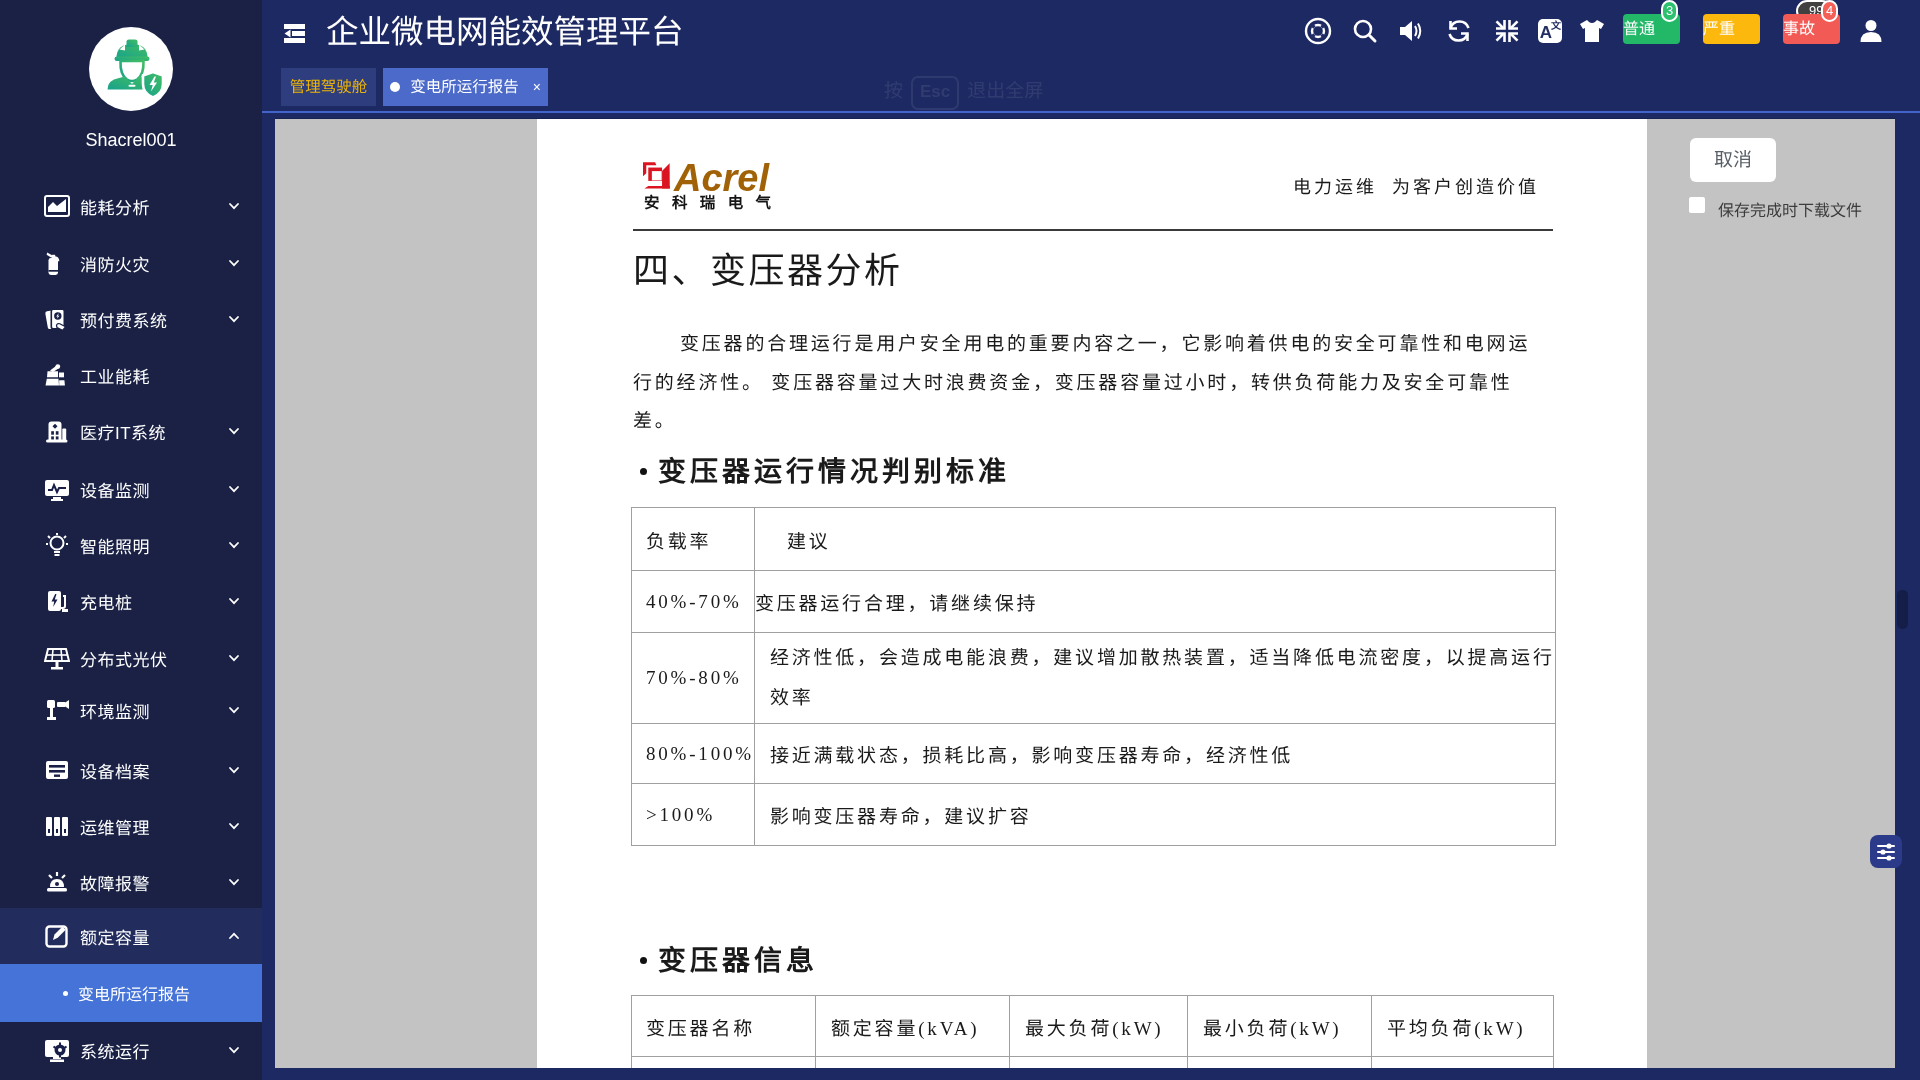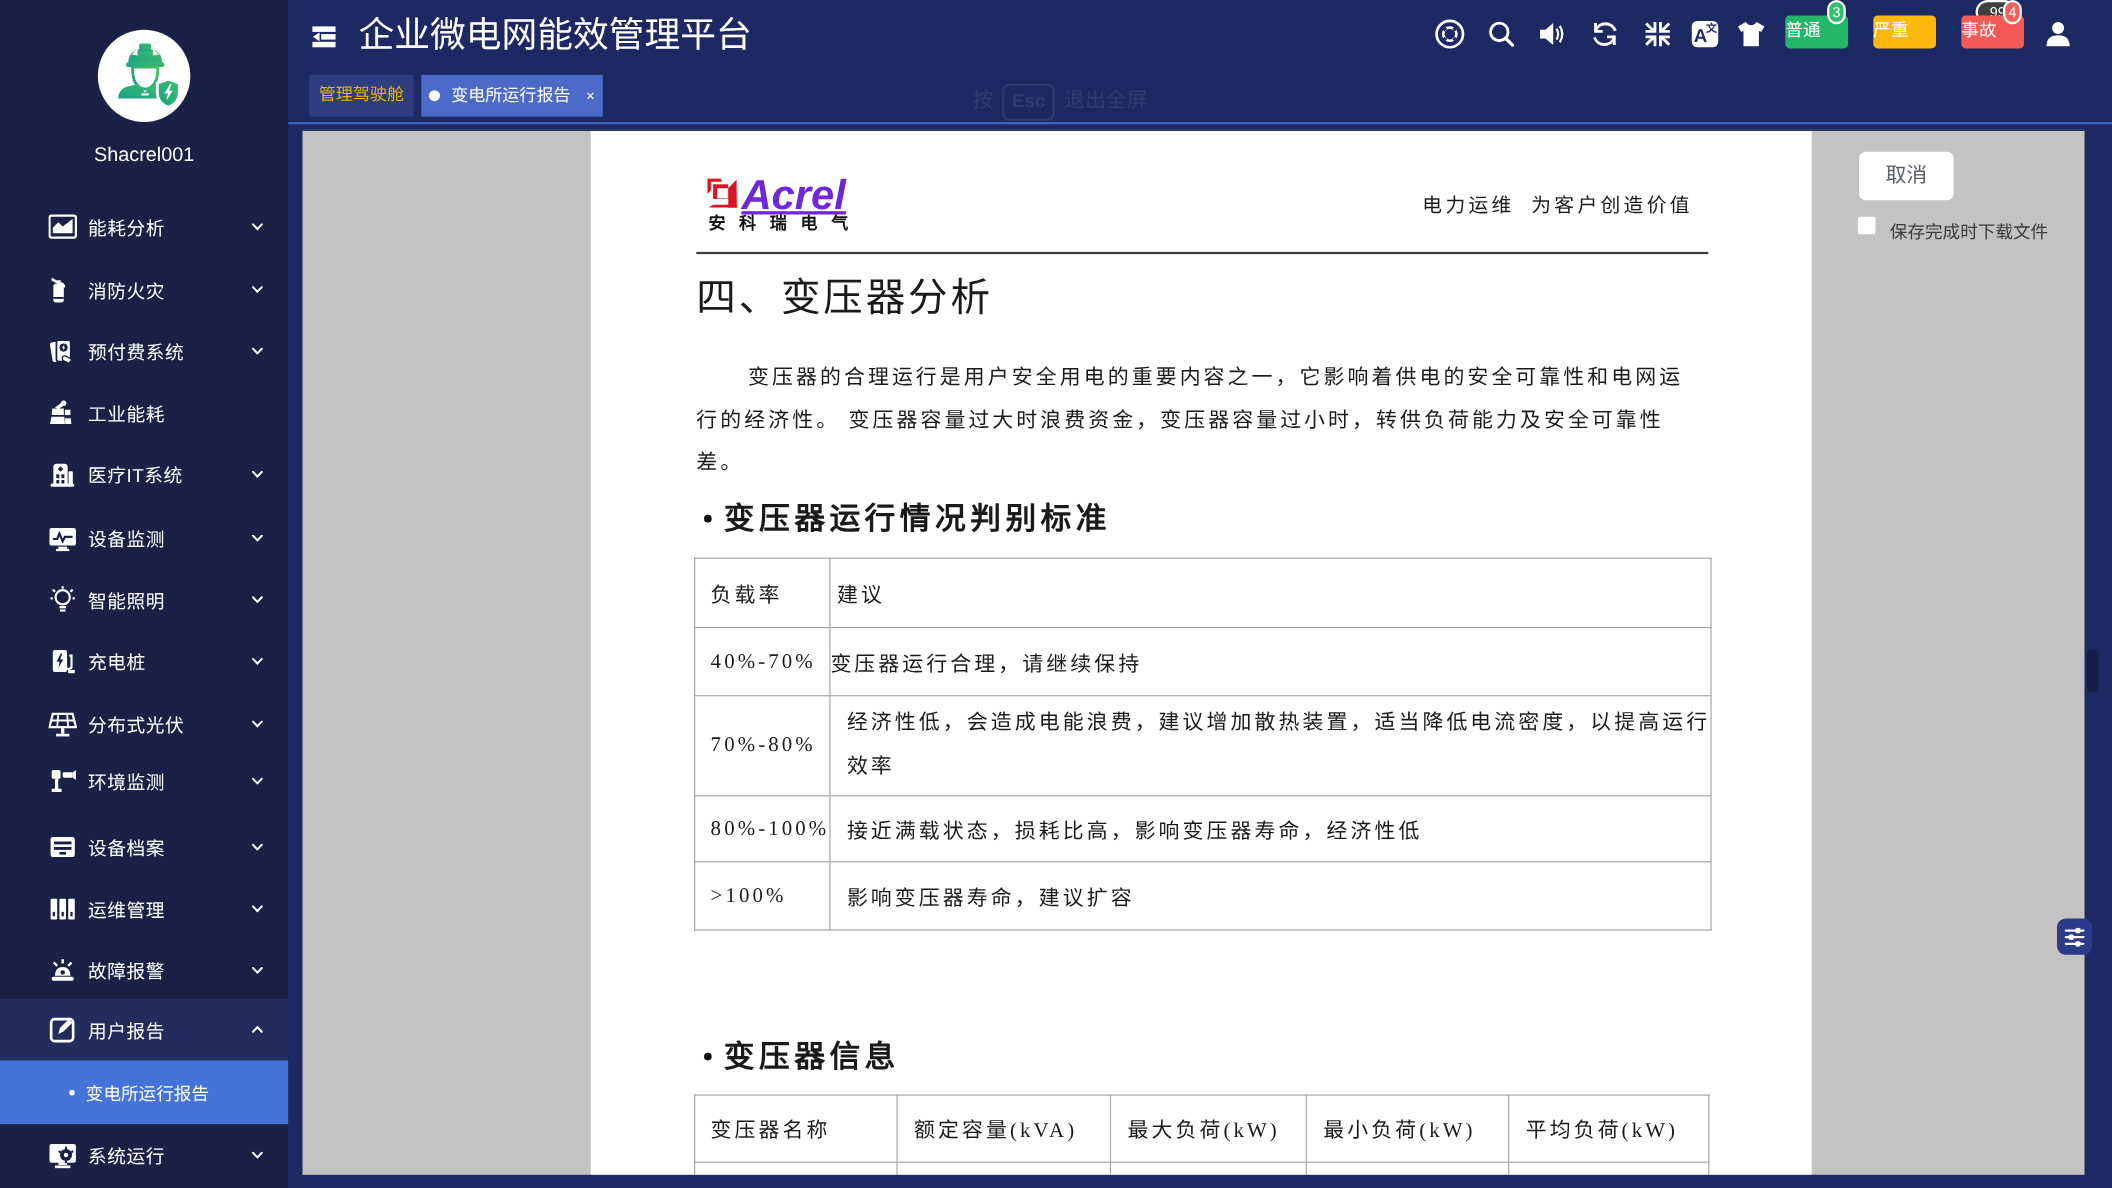--- a/index.html
+++ b/index.html
@@ -45,21 +45,21 @@
   #savebox { position:absolute; left:0; top:0; width:16px; height:16px; background:#fff; border-radius:2px; }
   #savetxt { position:absolute; left:29px; top:0px; width:300px; color:#3c3c3c; font-size:16px; }
 
   
   #vthumb { position:absolute; left:1635px; top:477px; width:11px; height:39px; background:#151e49; border-radius:5px; }
   #setbtn { position:absolute; left:1608px; top:722px; width:32px; height:33px; background:#2c3a8a; border-radius:8px; }
 
   
   #doc { position:absolute; left:0; top:0; width:1110px; height:949px; font-family:"Liberation Serif", serif; color:#1a1a1a; }
   #logo-mark { position:absolute; left:106px; top:43px; }
-  #logo-acrel { position:absolute; left:137px; top:38px; font-family:"Liberation Sans",sans-serif; font-weight:bold; font-style:italic; font-size:38px; color:#6d28d9;text-decoration:underline; }
+  #logo-acrel { position:absolute; left:137px; top:38px; font-family:"Liberation Sans",sans-serif; font-weight:bold; font-style:italic; font-size:38px; color:#a16207; }
   #logo-cn { position:absolute; left:107px; top:71px; font-size:15.5px; font-weight:bold; letter-spacing:12.4px; color:#151515; }
   #tagline { position:absolute; right:108px; top:53px; font-size:18px; letter-spacing:3px; }
   #docline { position:absolute; left:96px; top:110px; width:920px; height:1.5px; background:#3a3a3a; }
   #h1 { position:absolute; left:96px; top:130px; font-size:36px; letter-spacing:2.5px; line-height:44px; }
   #para { position:absolute; left:96px; top:206px; width:900px; font-size:19px; line-height:38.6px; letter-spacing:2.8px; text-indent:47px; }
   .bullhead { position:absolute; left:103px; font-size:28px; letter-spacing:4px; font-weight:bold; }
   .bullhead .bd { display:inline-block; width:7px; height:7px; background:#111; border-radius:50%; vertical-align:middle; margin-right:11px; margin-top:-6px; }
   table.dt { position:absolute; border-collapse:collapse; font-size:19px; }
   table.dt td { border:1px solid #a0a0a0; vertical-align:middle; letter-spacing:2.8px; }
 </style>
@@ -154,21 +154,21 @@
         <div id="logo-cn">安科瑞电气</div>
         <div id="tagline">电力运维&nbsp; 为客户创造价值</div>
         <div id="docline"></div>
         <div id="para">变压器的合理运行是用户安全用电的重要内容之一，它影响着供电的安全可靠性和电网运行的经济性。 变压器容量过大时浪费资金，变压器容量过小时，转供负荷能力及安全可靠性差。</div>
         <div id="h1">四、变压器分析</div>
         <div class="bullhead" style="top:330px;"><span class="bd"></span>变压器运行情况判别标准</div>
         <table class="dt" style="left:94px; top:388px; width:923px;">
           <tbody>
               <tr style="height:63px;">
                 <td style="width:102px; padding-left:14px;">负载率</td>
-                <td style="padding-left:6px;">建议</td>
+                <td style="padding-left:32px;">建议</td>
               </tr>
           <tr style="height:62px;">
                 <td style="padding-left:14px;">40%-70%</td>
                 <td style="">变压器运行合理，请继续保持</td>
               </tr>
           <tr style="height:91px;">
                 <td style="padding-left:14px;">70%-80%</td>
                 <td style="padding-left:15px; line-height:40.5px; padding-top:0;">
                   <div style="white-space:nowrap;">经济性低，会造成电能浪费，建议增加散热装置，适当降低电流密度，以提高运行</div>
                   <div>效率</div>
@@ -428,21 +428,21 @@
         <span class="tx">故障报警</span>
         <svg class="ar" viewBox="0 0 12 12">
           <path d="M2 4 L6 8.2 L10 4" stroke="#fff" stroke-width="1.8" fill="none" stroke-linecap="round"></path>
         </svg>
       </div>
   <div class="mi" style="top:908px; height:56px; background:#222d5e;">
         <svg class="ic" viewBox="0 0 26 26">
           <rect x="2.5" y="3.5" width="20" height="20" rx="3" fill="none" stroke="#fff" stroke-width="2.4"></rect>
           <path d="M9 17 L10.5 11.5 L18.5 3.5 L21.7 6.7 L13.7 14.7 Z" fill="#fff"></path>
         </svg>
-        <span class="tx">用户报告</span>
+        <span class="tx">额定容量</span>
         <svg class="ar" viewBox="0 0 12 12">
           <path d="M2 8 L6 3.8 L10 8" stroke="#fff" stroke-width="1.8" fill="none" stroke-linecap="round"></path>
         </svg>
       </div>
   <div class="sub" style="top:964px; height:58px;">
         <span class="dot"></span>
         <span class="tx">变电所运行报告</span>
       </div>
   <div class="mi" style="top:1022px;">
         <svg class="ic" viewBox="0 0 26 26">

